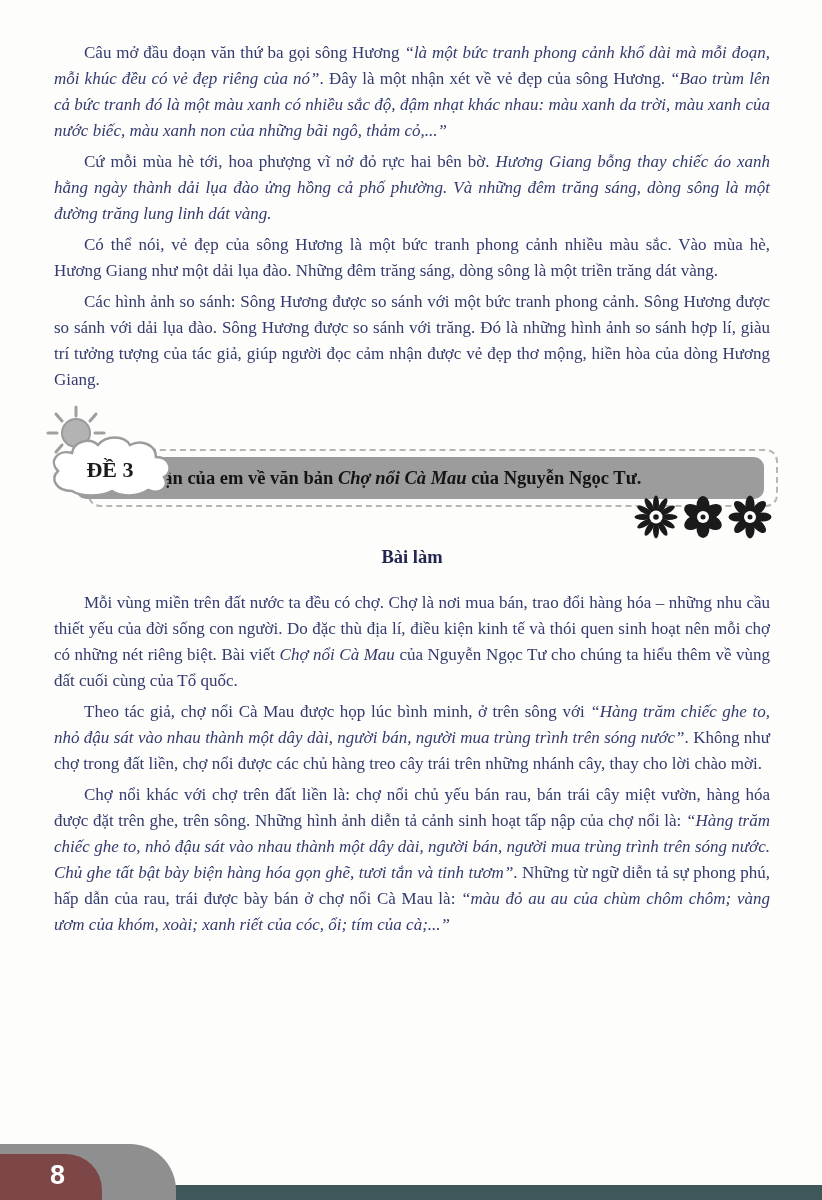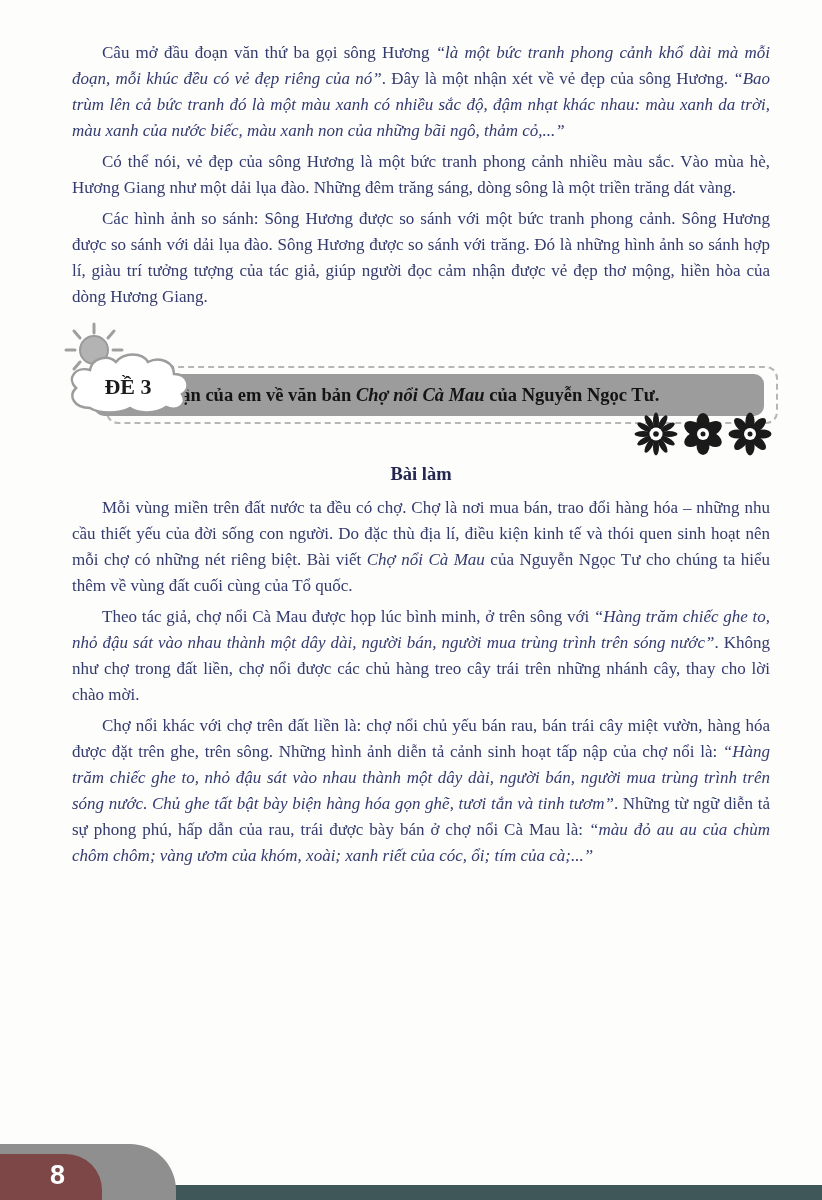--- a/index.html
+++ b/index.html
@@ -1,56 +1,57 @@
 <!DOCTYPE html>
 <html><head>
 <meta charset="utf-8">
 <style>
   * { margin:0; padding:0; box-sizing:border-box; }
   html,body { width:822px; height:1200px; }
   body { font-family:"Liberation Serif","DejaVu Serif",serif; background:#ffffff; }
   .page { position:relative; width:822px; height:1200px; background:#fdfdfb; overflow:hidden; }
-  .content { position:absolute; left:72px; right:52px; top:40px; }
+  .content { position:absolute; left:54px; right:52px; top:40px; }
   .para { font-size:17px; line-height:26px; text-align:justify; text-indent:30px;
           margin:0 0 5px 0; color:#333a6e; }
   .it { font-style:italic; }
 
   
   .topic { position:relative; height:128px; margin:16px 0 2px 0; }
   .banner-dash { position:absolute; left:34px; top:40px; right:-8px; height:58px;
                  border:2px dashed #b6b6b6; border-radius:12px; z-index:0; }
   .banner { position:absolute; left:22px; top:48px; right:6px; height:42px; background:#9c9c9c;
             border-radius:10px; display:flex; align-items:center; padding:0 16px 0 24px; z-index:1; }
   .banner-text { font-size:18.5px; font-weight:bold; color:#141414; }
   .badge-svg { position:absolute; left:-12px; top:-6px; z-index:2; }
   .badge-svg text { font-family:"Liberation Serif","DejaVu Serif",serif; }
   .flowers { position:absolute; right:-2px; top:86px; display:flex; gap:3px; z-index:2; }
 
   .essay-heading { text-align:center; font-weight:bold; font-size:18.5px; color:#23264f;
-                   margin:10px 0 10px 0; }
+                   margin:10px 0 22px 0; }
 
   
   .footer-bar { position:absolute; left:150px; right:0; bottom:0; height:15px;
                 background:#3f5759; border-top-left-radius:8px; }
   .footer-gray { position:absolute; left:-26px; bottom:0; width:202px; height:56px;
                  background:#8f8f8f; border-top-right-radius:46px; }
   .footer-maroon { position:absolute; left:-26px; bottom:0; width:128px; height:46px;
                    background:#7d4747; border-top-right-radius:36px; }
   .page-number { position:absolute; left:50px; bottom:9px; color:#ffffff; font-weight:bold;
                  font-size:27px; font-family:"Liberation Sans","DejaVu Sans",sans-serif; }
 </style>
 </head>
 <body>
 
 <div class="page">
 
   <div class="content">
 
     <div>
         <p class="para"><span>Câu mở đầu đoạn văn thứ ba gọi sông Hương </span><span class="it">“là một bức tranh phong cảnh khổ dài mà mỗi đoạn, mỗi khúc đều có vẻ đẹp riêng của nó”</span><span>. Đây là một nhận xét về vẻ đẹp của sông Hương. </span><span class="it">“Bao trùm lên cả bức tranh đó là một màu xanh có nhiều sắc độ, đậm nhạt khác nhau: màu xanh da trời, màu xanh của nước biếc, màu xanh non của những bãi ngô, thảm cỏ,...”</span></p>
+        <p class="para"><span>Cứ mỗi mùa hè tới, hoa phượng vĩ nở đỏ rực hai bên bờ. </span><span class="it">Hương Giang bỗng thay chiếc áo xanh hằng ngày thành dải lụa đào ửng hồng cả phố phường. Và những đêm trăng sáng, dòng sông là một đường trăng lung linh dát vàng.</span></p>
         <p class="para"><span>Có thể nói, vẻ đẹp của sông Hương là một bức tranh phong cảnh nhiều màu sắc. Vào mùa hè, Hương Giang như một dải lụa đào. Những đêm trăng sáng, dòng sông là một triền trăng dát vàng.</span></p>
         <p class="para"><span>Các hình ảnh so sánh: Sông Hương được so sánh với một bức tranh phong cảnh. Sông Hương được so sánh với dải lụa đào. Sông Hương được so sánh với trăng. Đó là những hình ảnh so sánh hợp lí, giàu trí tưởng tượng của tác giả, giúp người đọc cảm nhận được vẻ đẹp thơ mộng, hiền hòa của dòng Hương Giang.</span></p>
       </div>
 
     <div class="topic">
       <div class="banner-dash"></div>
       <div class="banner">
         <div class="banner-text"><span>Cảm nhận của em về văn bản </span><span class="it">Chợ nổi Cà Mau</span><span> của Nguyễn Ngọc Tư.</span></div>
       </div>
 

